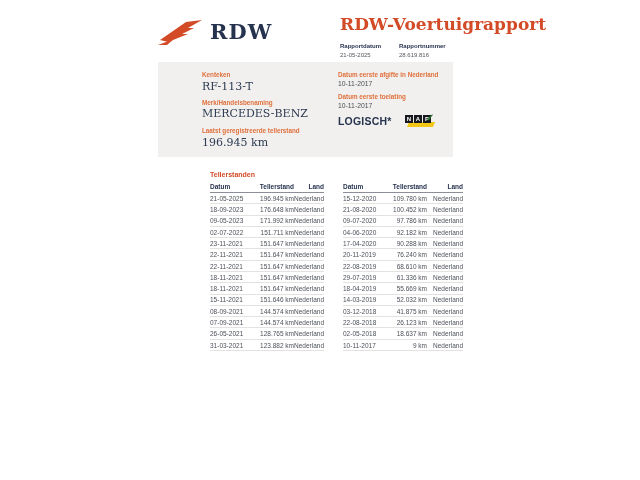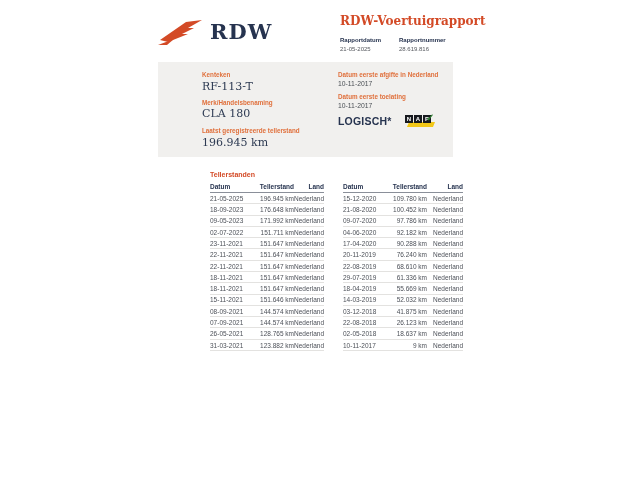--- a/index.html
+++ b/index.html
@@ -4,21 +4,21 @@
 <style>
   html,body { margin:0; padding:0; background:#ffffff; }
   .page { position:relative; width:640px; height:364px; background:#ffffff; overflow:hidden;
           font-family:"Liberation Sans", sans-serif; color:#4c5058;padding-left:29px; }
 
   
   .logo { position:absolute; left:158px; top:16px; display:flex; align-items:center; }
   .logo-text { font-family:"DejaVu Serif", serif; font-weight:bold; font-size:21px;
                color:#26334f; letter-spacing:1px; margin-left:6px; }
   .report-head { position:absolute; left:340px; top:14px; }
-  .report-title { font-family:"DejaVu Serif", serif; font-weight:bold; font-size:12px; color:#d34a26; }
+  .report-title { font-family:"DejaVu Serif", serif; font-weight:bold; font-size:17px; color:#d34a26; }
   .meta { display:flex; gap:18px; margin-top:9px; }
   .meta .lbl { font-size:6px; font-weight:bold; color:#26334f; }
   .meta .val { font-size:6px; color:#55585e; margin-top:2.5px; }
 
   
   .greybox { position:absolute; left:158px; top:62px; width:295px; height:95px; background:#f1f0ee; }
   .gb-col1 { position:absolute; left:44px; top:9px; }
   .gb-col2 { position:absolute; left:180px; top:9px; }
   .gb-label { font-size:6.3px; font-weight:bold; color:#e0703c; }
   .serif-val { font-family:"DejaVu Serif", serif; font-size:11px; color:#2d3a52; margin-top:1.5px; }
@@ -91,21 +91,21 @@
   </div>
 
   <div class="greybox">
     <div class="gb-col1">
       <div class="gb-block">
         <div class="gb-label">Kenteken</div>
         <div class="serif-val">RF-113-T</div>
       </div>
       <div class="gb-block">
         <div class="gb-label">Merk/Handelsbenaming</div>
-        <div class="serif-val">CLA 180</div>
+        <div class="serif-val">MERCEDES-BENZ</div>
       </div>
       <div class="gb-block" style="margin-top:7px;">
         <div class="gb-label">Laatst geregistreerde tellerstand</div>
         <div class="serif-val">196.945 km</div>
       </div>
     </div>
     <div class="gb-col2">
       <div class="gb-block">
         <div class="gb-label">Datum eerste afgifte in Nederland</div>
         <div class="gb-small">10-11-2017</div>

